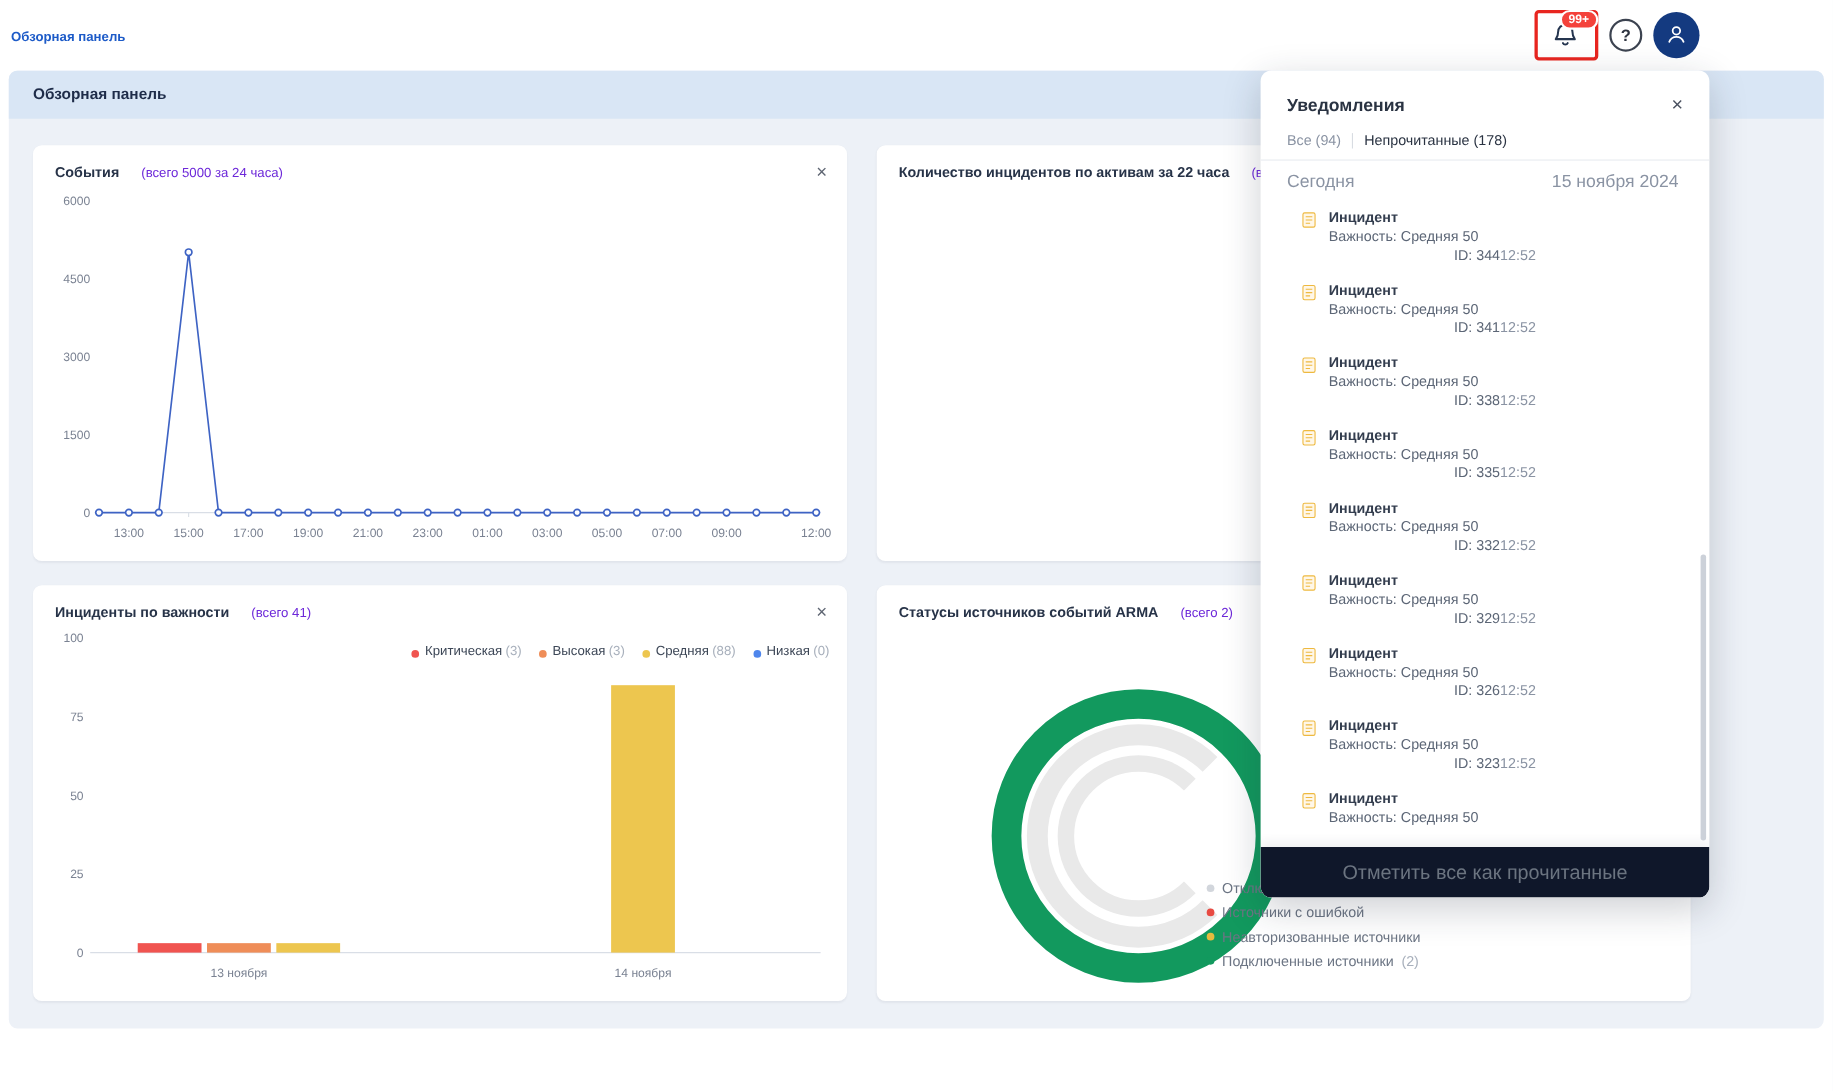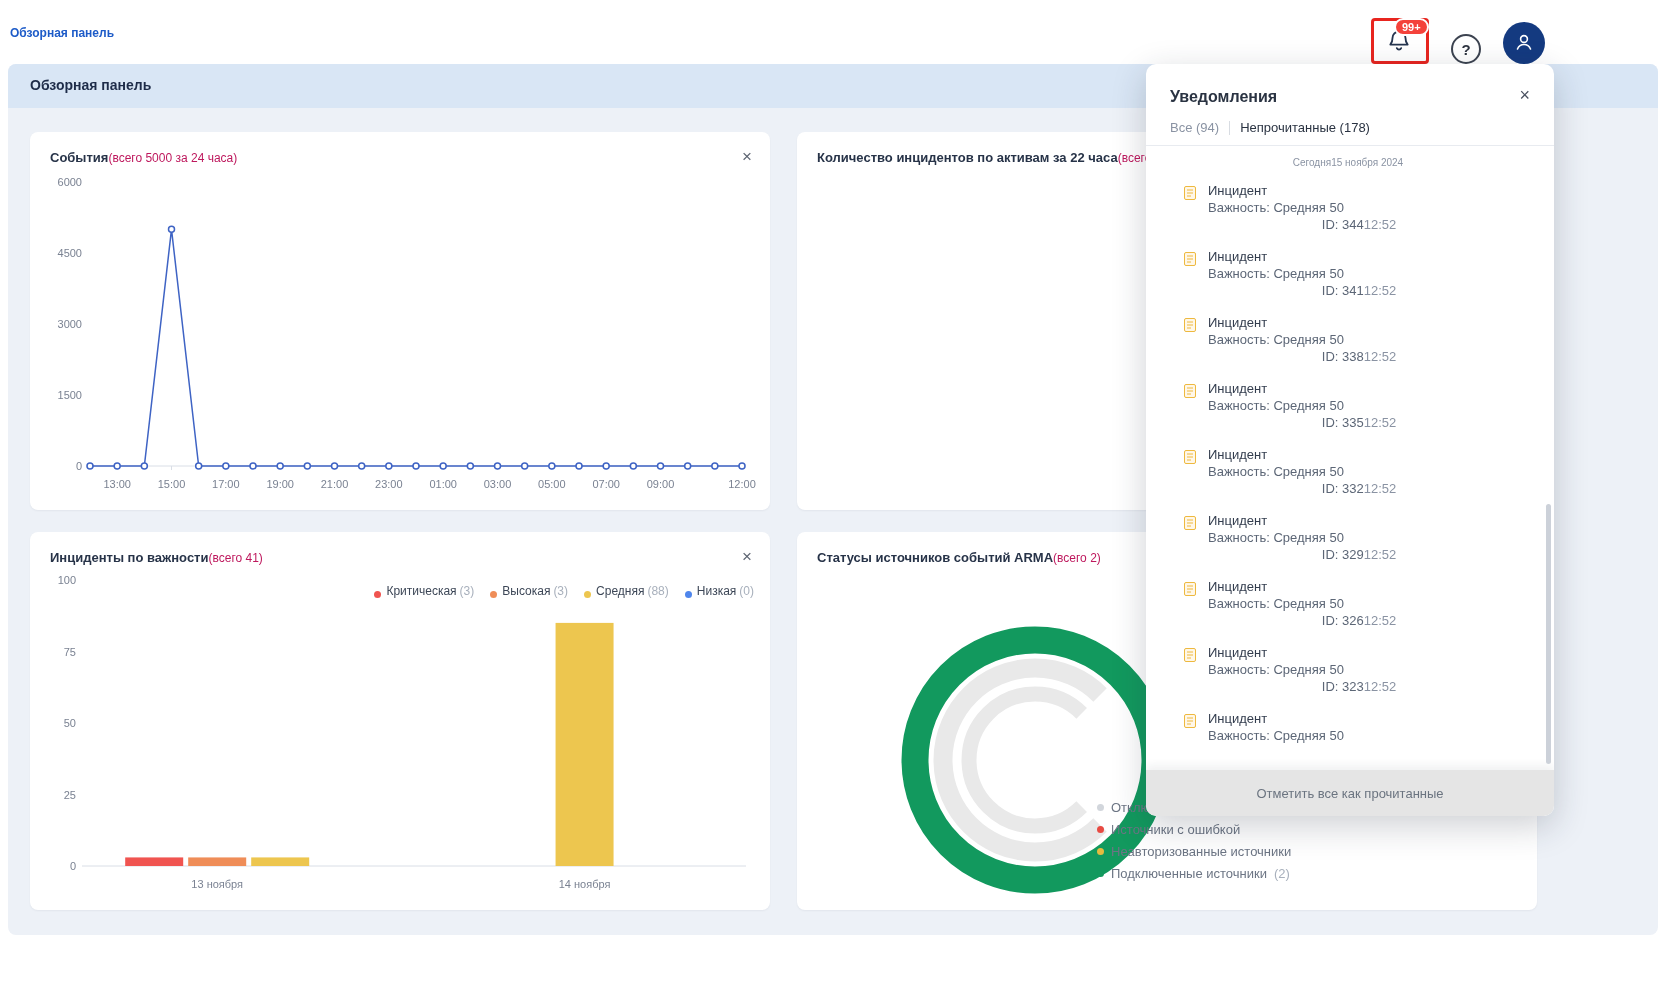--- a/index.html
+++ b/index.html
@@ -2,41 +2,41 @@
 <html><head>
 <meta charset="utf-8">
 <style>
   *{margin:0;padding:0;box-sizing:border-box}
   html,body{width:1666px;height:992px;background:#fff;font-family:"Liberation Sans",sans-serif;overflow:hidden}
   .screen{position:relative;width:1666px;height:992px}
 
   
   .topbar{position:absolute;left:0;top:0;right:0;height:64px;background:#fff;z-index:20}
   .breadcrumb{position:absolute;left:10px;top:26px;font-size:12px;font-weight:bold;color:#1d5bc8;text-decoration:none;cursor:pointer}
-  .topbar-right{position:absolute;right:121px;top:0;height:64px;display:flex;align-items:flex-end;gap:22px}
+  .topbar-right{position:absolute;right:121px;top:0;height:64px;display:flex;align-items:center;gap:10px}
   .bell-box{border:3px solid #e8251f;border-radius:4px;padding:6px 10px 4px 8px;display:flex;align-items:center}
   .bell-btn{position:relative;background:none;border:none;cursor:pointer;width:34px;height:30px}
   .badge{position:absolute;top:-9px;left:12px;background:#f4423b;color:#fff;font-size:11px;font-weight:bold;padding:1px 6px;border-radius:9px;border:2px solid #fff;white-space:nowrap}
   .help-btn{width:30px;height:30px;border-radius:50%;border:2px solid #3c4350;background:#fff;color:#2e3440;font-size:15px;font-weight:bold;cursor:pointer;display:flex;align-items:center;justify-content:center}
   .avatar{width:42px;height:42px;border-radius:50%;border:none;background:#143a80;cursor:pointer;display:flex;align-items:center;justify-content:center}
 
   
   .content{position:absolute;left:8px;right:8px;top:64px;bottom:57px;background:#edf1f7;border-radius:8px}
   .content-header{position:absolute;left:0;right:0;top:0;height:44px;background:#d9e6f5;border-radius:8px 8px 0 0}
   .page-title{position:absolute;left:22px;top:13px;font-size:14px;font-weight:bold;color:#1e2c49}
   .settings-btn{position:absolute;top:11px;right:105px;width:31px;height:31px;border-radius:50%;background:#4374d4;border:none;cursor:pointer;display:flex;align-items:center;justify-content:center;z-index:10}
 
   .card{position:absolute;background:#fff;border-radius:8px;box-shadow:0 1px 2px rgba(16,24,40,.05)}
   .card-events{left:22px;top:68px;width:740px;height:378px}
   .card-assets{left:789px;top:68px;width:740px;height:378px}
   .card-severity{left:22px;top:468px;width:740px;height:378px}
   .card-sources{left:789px;top:468px;width:740px;height:378px;overflow:hidden}
   .card-head{display:flex;justify-content:space-between;align-items:flex-start;padding:16px 18px 0 20px}
   .card-title{font-size:13px;font-weight:bold;color:#273348}
-  .card-sub{font-size:12px;color:#be185d;margin-left:0}
+  .card-sub{font-size:12px;color:#6d28d9;margin-left:20px}
   .card-close{background:none;border:none;color:#5f6673;font-size:17px;cursor:pointer;line-height:1;padding:0}
   svg.chart{position:absolute;left:10px;top:34px}
   .axis-label{font-size:11px;fill:#7a8292;font-family:"Liberation Sans",sans-serif}
 
   .bar-legend{position:absolute;top:52px;right:16px;display:flex;gap:16px;align-items:center;font-size:12px}
   .lg-item{display:inline-flex;align-items:flex-end;cursor:pointer}
   .lg-dot{width:7px;height:7px;border-radius:50%;display:inline-block;margin-right:5px}
   .lg-label{color:#3d4757}
   .lg-count{color:#a8b0bc;margin-left:3px}
 
@@ -48,29 +48,29 @@
   
   .notif-panel{position:absolute;left:1146px;top:64px;width:408px;height:752px;background:#fff;border-radius:10px;box-shadow:0 10px 34px rgba(30,40,60,.22);z-index:60;overflow:hidden}
   .np-head{padding:24px 24px 0;position:relative}
   .np-title{font-size:16px;font-weight:bold;color:#2a3342}
   .np-close{position:absolute;top:22px;right:24px;background:none;border:none;font-size:18px;color:#4a5160;cursor:pointer;line-height:1}
   .np-tabs{display:flex;align-items:center;gap:10px;padding:14px 24px 10px;font-size:13px}
   .np-tab{color:#8a93a3;cursor:pointer}
   .np-tab.active{color:#2a3342}
   .np-tab-sep{width:1px;height:14px;background:#d8dce2}
   .np-divider{height:1px;background:#e8ebf0}
-  .np-daterow{display:flex;justify-content:center;padding:11px 28px 7px 24px;font-size:10px;color:#8a93a3}
+  .np-daterow{display:flex;justify-content:space-between;padding:11px 28px 7px 24px;font-size:16px;color:#8a93a3}
   .notif-item{display:flex;gap:8px;padding:8px 44px 8px 36px;height:66px;cursor:pointer}
   .notif-icon{width:18px;padding-top:2px;flex:none}
   .notif-text{flex:1;min-width:0}
-  .notif-title{font-size:13px;font-weight:normal;color:#333d4e;margin-bottom:2px}
+  .notif-title{font-size:13px;font-weight:bold;color:#333d4e;margin-bottom:2px}
   .notif-line{font-size:13px;color:#5c6676;margin-bottom:2px}
   .notif-row{display:flex;justify-content:center;align-items:baseline}
   .notif-time{font-size:13px;color:#8a93a3}
-  .np-footer{position:absolute;left:0;right:0;bottom:0;height:46px;background:#e5e5e5;border-radius:0 0 10px 10px;display:flex;align-items:center;justify-content:center;font-size:13px;color:#6b7480;box-shadow:0 -4px 10px rgba(30,40,60,.07);cursor:pointer;z-index:3}
+  .np-footer{position:absolute;left:0;right:0;bottom:0;height:46px;background:#0f172a;border-radius:0 0 10px 10px;display:flex;align-items:center;justify-content:center;font-size:18px;color:#6b7480;box-shadow:0 -4px 10px rgba(30,40,60,.07);cursor:pointer;z-index:3}
   .np-scroll{position:absolute;right:3px;top:440px;width:5px;height:260px;background:#ccd1d9;border-radius:3px;z-index:4;cursor:pointer}
 </style>
 </head>
 <body>
 
 <div class="screen">
 
   <header class="topbar">
     <a class="breadcrumb">Обзорная панель</a>
     <div class="topbar-right">

